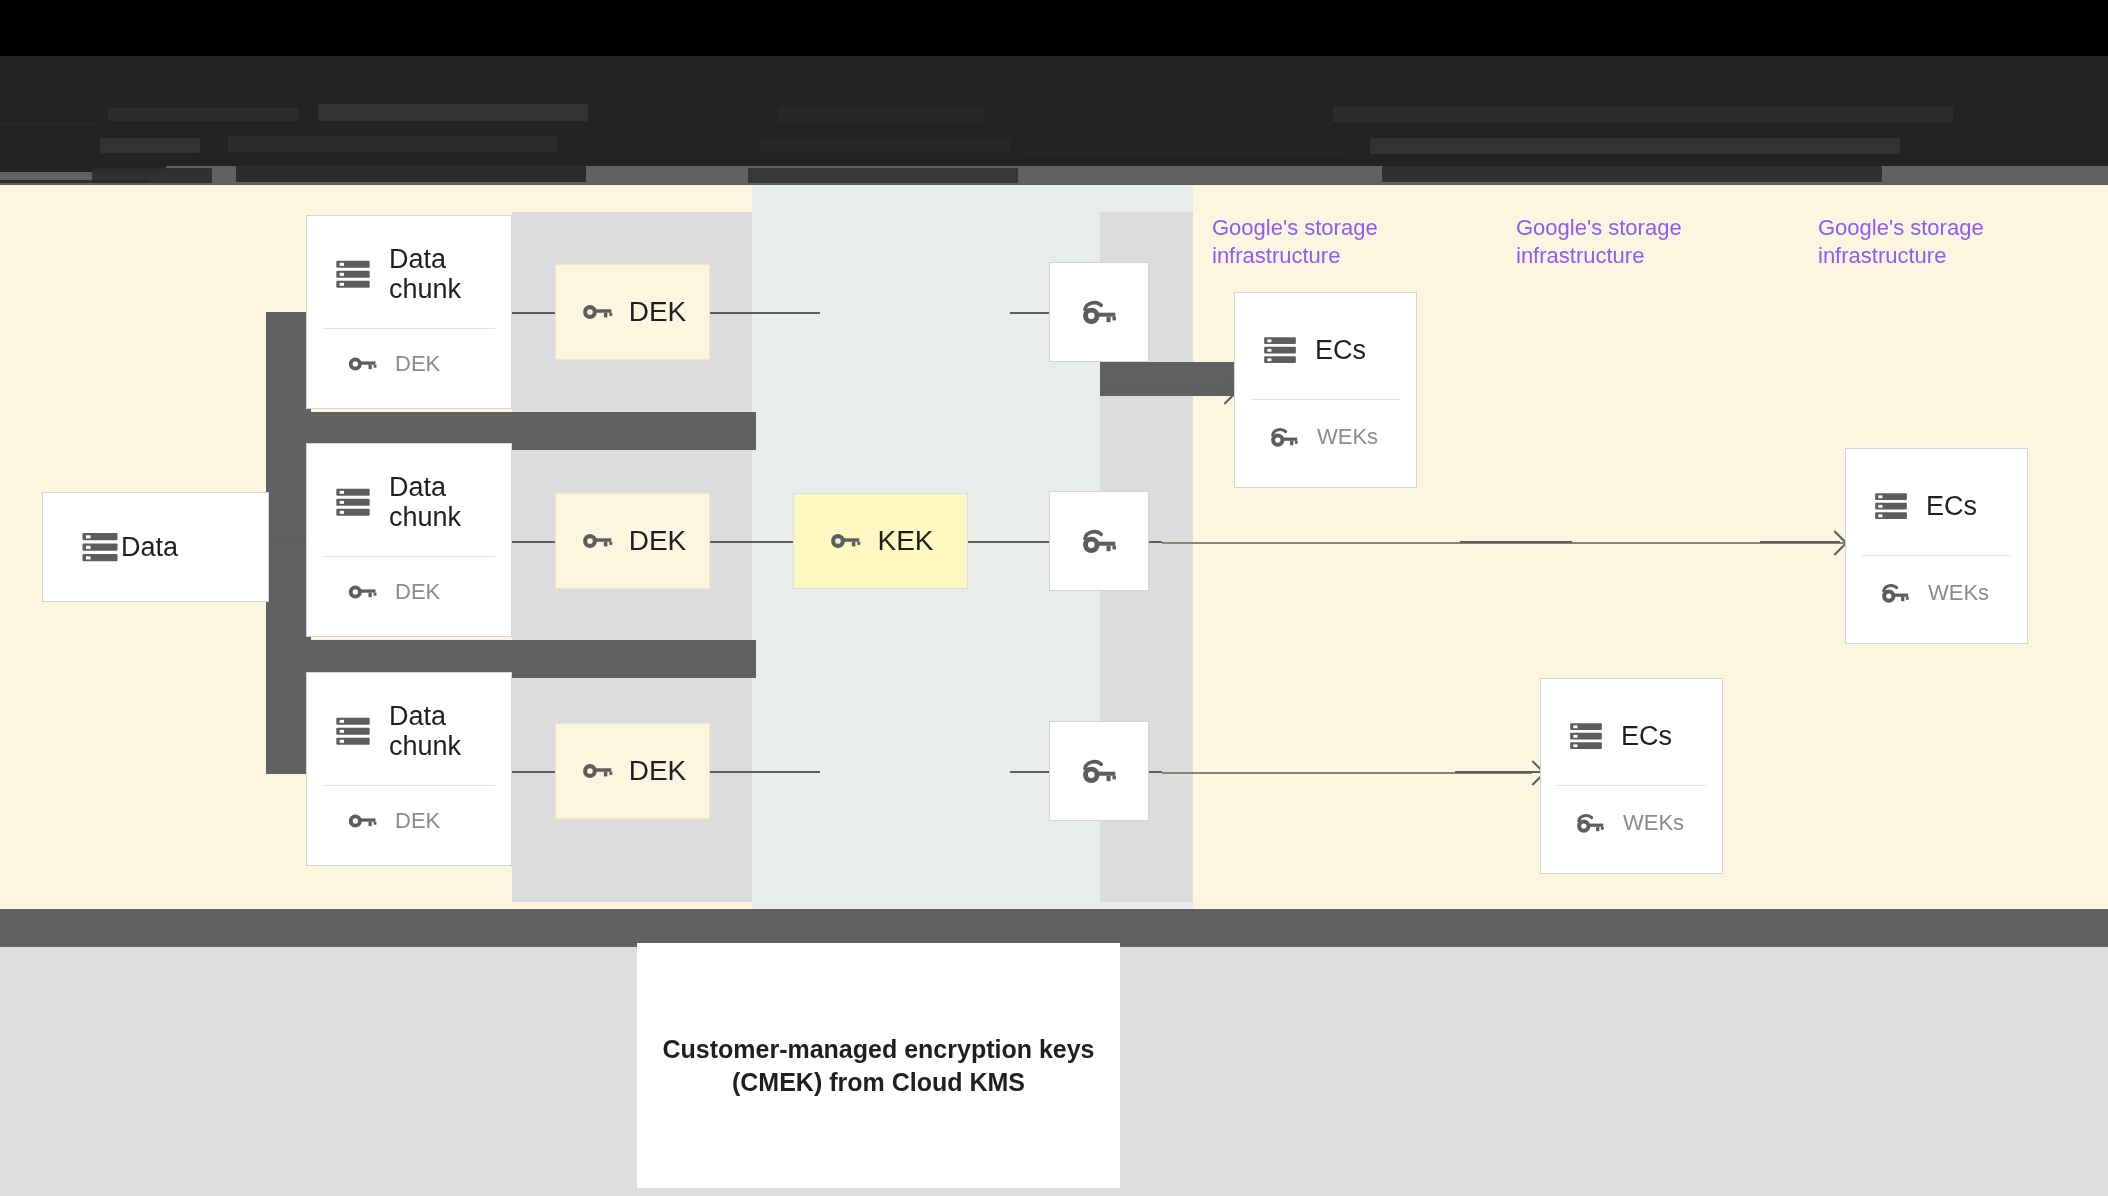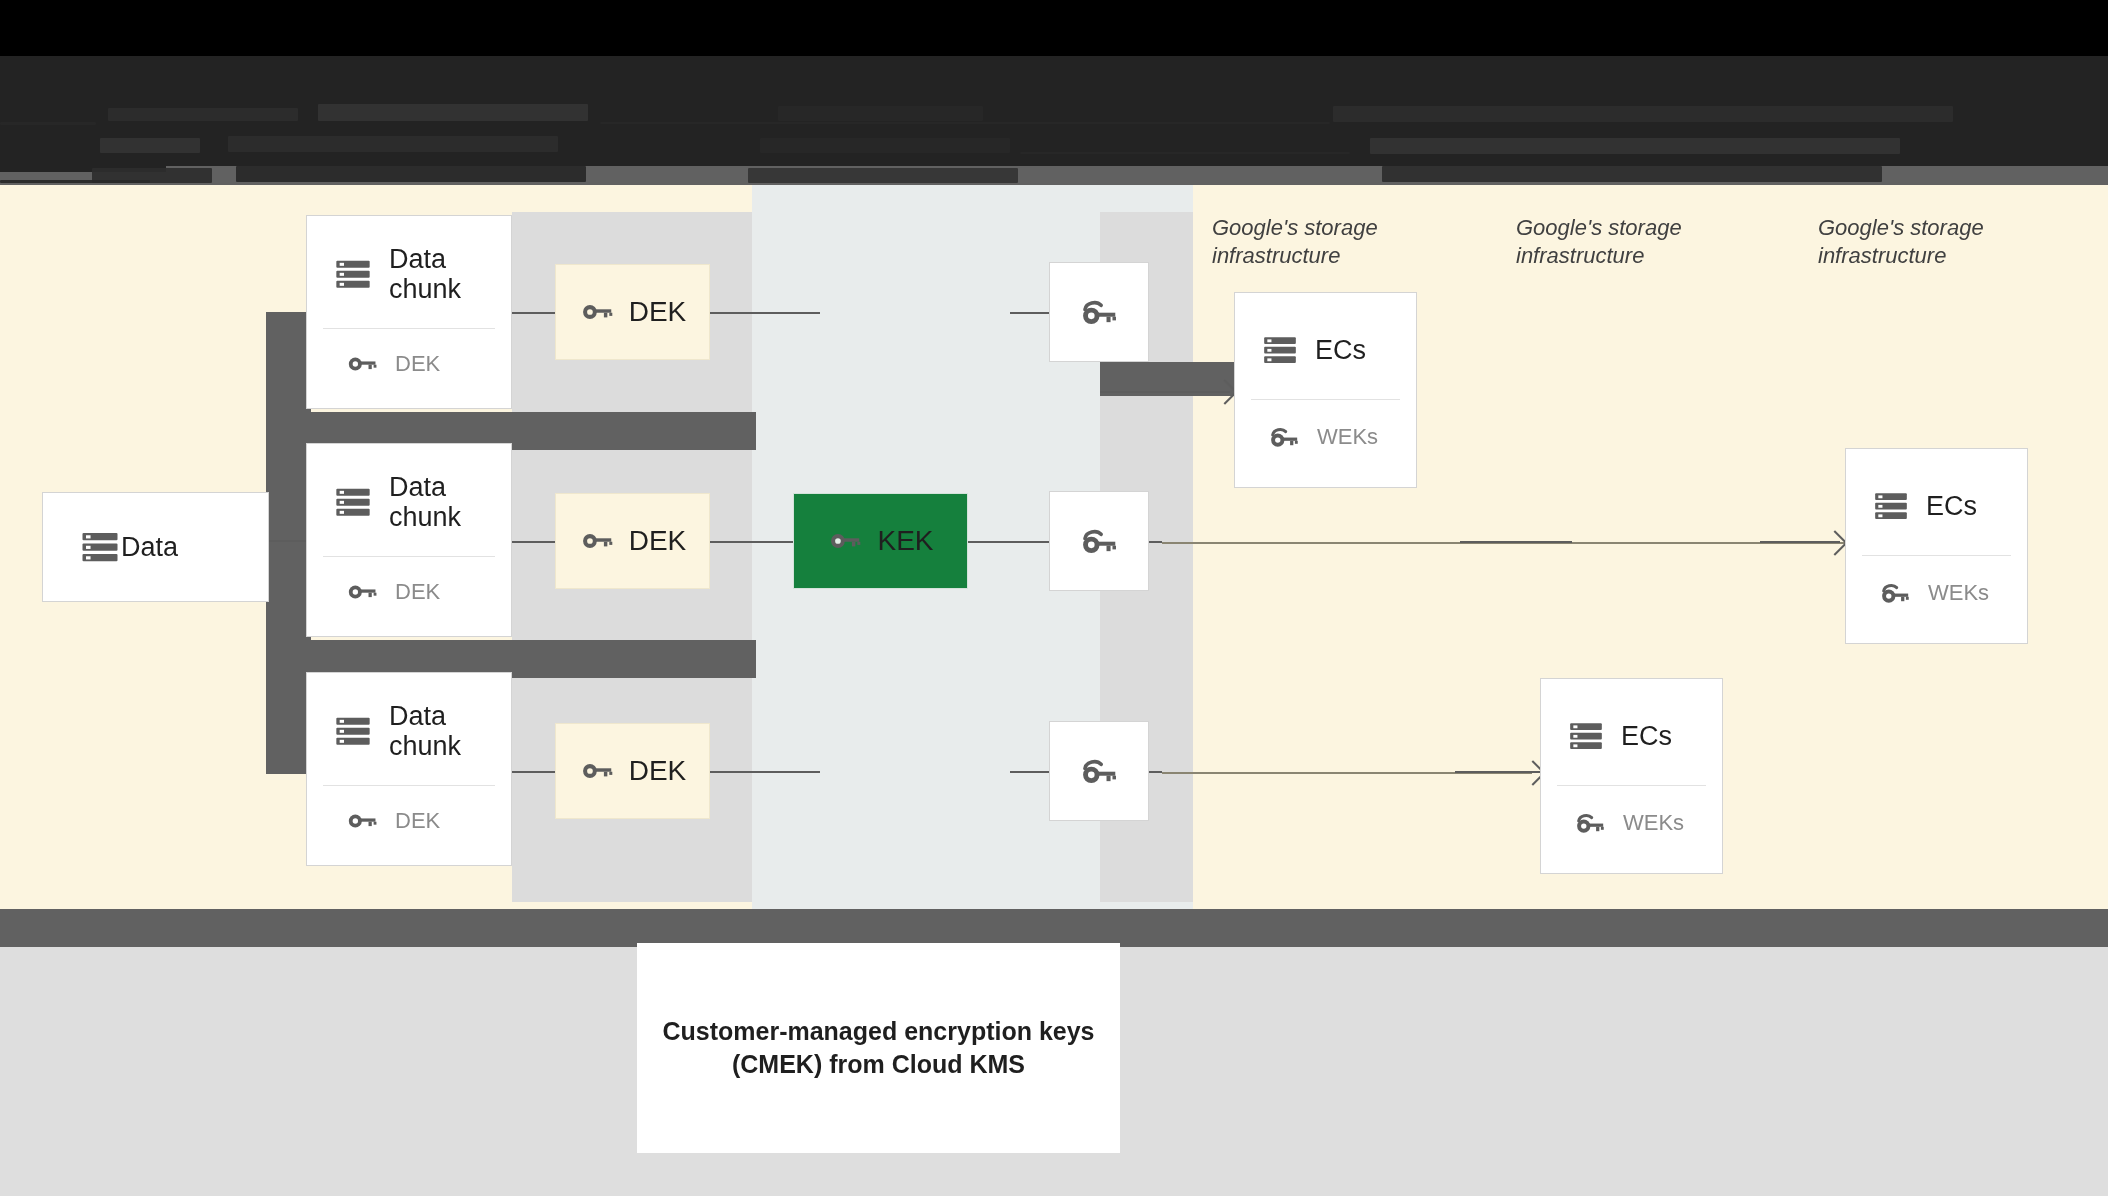--- a/index.html
+++ b/index.html
@@ -45,21 +45,21 @@
   .card .row{display:flex;align-items:center;gap:16px;}
   .card .divider{height:1px;background:#e2e2e2;margin:0 16px;}
   .card-title{font-size:27px;color:#1f1f1f;line-height:1.12;}
   .card-sub{font-size:22px;color:#8b8b8b;}
 
   .keybox{position:absolute;box-sizing:border-box;display:flex;align-items:center;
           justify-content:center;gap:14px;}
   .keybox .lbl{font-size:28px;color:#1f1f1f;}
 
   
-  .coltitle{position:absolute;font-size:22px;color:#404040;line-height:1.25;white-space:pre-line;font-style:italic;}
+  .coltitle{position:absolute;font-size:22px;color:#8b5cf6;line-height:1.25;white-space:pre-line;}
 
   
   #caption{position:absolute;background:#ffffff;box-sizing:border-box;
            display:flex;flex-direction:column;align-items:center;justify-content:center;}
   #caption .t1{font-size:25px;font-weight:bold;color:#1f1f1f;text-align:center;line-height:1.32;}
   #caption .t2{font-size:25px;color:#1f1f1f;text-align:center;line-height:1.32;margin-top:30px;}
   #caption .t2 b{font-weight:bold;}
 
   
   .svgicon{display:block;}
@@ -268,21 +268,21 @@
         <circle cx="7.3" cy="12" r="4.6" fill="#5d5d5d"></circle>
           <circle cx="7.3" cy="12" r="1.9" fill="#fcf5e0"></circle>
         <rect x="10.5" y="10.2" width="11" height="2.3" fill="#5d5d5d"></rect>
         <rect x="16.6" y="12.5" width="2.3" height="3.1" fill="#5d5d5d"></rect>
         <rect x="20.2" y="12.5" width="2.0" height="2.1" fill="#5d5d5d"></rect>
       </svg>
     </span>
     <span class="lbl">DEK</span>
   </div>
 
-  <div class="keybox" style="left:793px; top:493px; width:175px; height:96px;background:#15803d;border:1px solid #d3e3da;">
+  <div class="keybox" style="left:793px; top:493px; width:175px; height:96px;background:#fef9c3;border:1px solid #d3e3da;">
     <span>
       <svg class="svgicon" width="36" height="36" viewBox="0 0 24 24">
         <circle cx="7.3" cy="12" r="4.6" fill="#5d5d5d"></circle>
           <circle cx="7.3" cy="12" r="1.9" fill="#e2f0e8"></circle>
         <rect x="10.5" y="10.2" width="11" height="2.3" fill="#5d5d5d"></rect>
         <rect x="16.6" y="12.5" width="2.3" height="3.1" fill="#5d5d5d"></rect>
         <rect x="20.2" y="12.5" width="2.0" height="2.1" fill="#5d5d5d"></rect>
       </svg>
     </span>
     <span class="lbl">KEK</span>
@@ -417,20 +417,20 @@
             <circle cx="7.6" cy="14.2" r="1.9" fill="#fff"></circle>
           <rect x="10.8" y="12.4" width="10.5" height="2.3" fill="#5d5d5d"></rect>
           <rect x="16.3" y="14.7" width="2.3" height="3.1" fill="#5d5d5d"></rect>
           <rect x="19.7" y="14.7" width="2.0" height="2.1" fill="#5d5d5d"></rect>
         </svg>
       </span>
       <span class="card-sub">WEKs</span>
     </div>
   </div>
 
-  <div id="caption" style="left:637px; top:943px; width:483px; height:210px;">
+  <div id="caption" style="left:637px; top:943px; width:483px; height:245px;">
     <div class="t1">
       <span>Customer-managed encryption keys</span><br>
       <span>(CMEK) from Cloud KMS</span>
     </div>
   </div>
 
 </div>
 
 </body></html>

